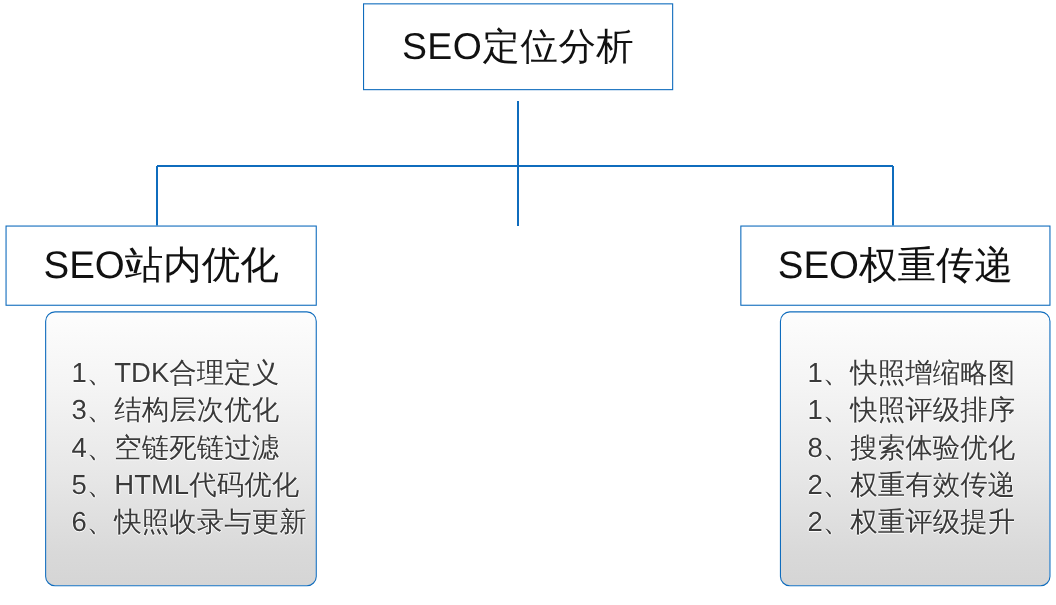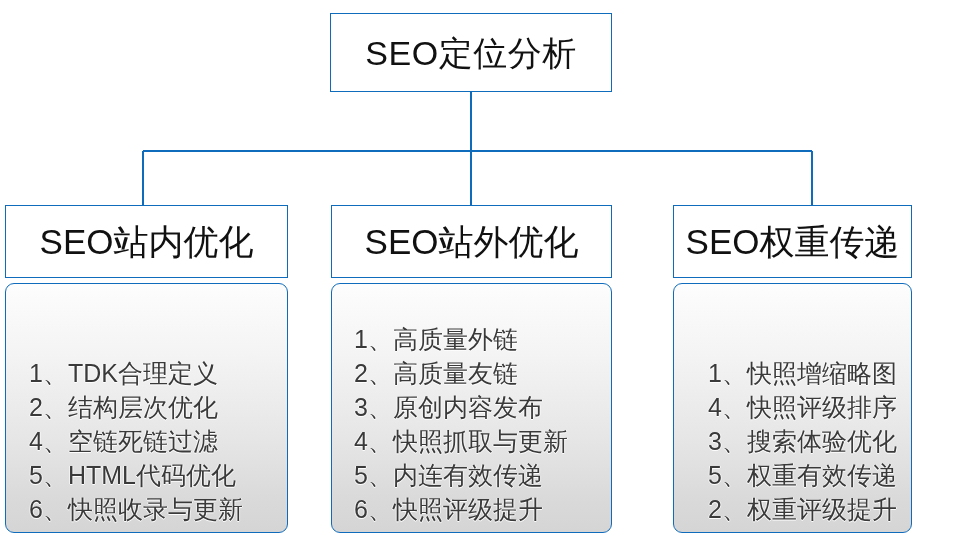--- a/index.html
+++ b/index.html
@@ -27,21 +27,21 @@
     top: 0;
     width: 960px;
     height: 550px;
     pointer-events: none;
   }
 
   
   .root-box {
     position: absolute;
     left: 330px;
-    top: 13px;
+    top: 3px;
     width: 282px;
     height: 79px;
     box-sizing: border-box;
     border: 1.6px solid #0f6cbd;
     background: #ffffff;
     display: flex;
     align-items: center;
     justify-content: center;
   }
   .root-title {
@@ -74,47 +74,48 @@
   }
   .branch-body {
     box-sizing: border-box;
     margin-top: 5px;
     height: 250px;
     border: 1.6px solid #0f6cbd;
     border-radius: 9px;
     background: linear-gradient(to bottom, #fdfdfd 0%, #f4f4f4 28%, #e6e6e6 62%, #d9d9d9 88%, #d5d5d5 100%);
     display: flex;
     flex-direction: column;
-    justify-content: flex-end;
+    justify-content: center;
     padding: 4px 0 6px 0;
+    margin-left: 36px;
   }
   .branch-list {
     list-style: none;
     margin: 0;
     padding: 0;
   }
   .branch-list li {
     font-size: 25px;
     line-height: 34px;
     color: #3a3a3a;
     white-space: nowrap;
     text-shadow:
       0 1px 0 rgba(255,255,255,0.95),
       1px 0 0 rgba(255,255,255,0.6),
       -1px 0 0 rgba(255,255,255,0.6);
   }
 
   
   #branch-1 { left: 5px;   width: 283px; }
   #branch-2 { left: 331px; width: 281px; }
-  #branch-3 { left: 673px; width: 239px; }
+  #branch-3 { left: 673px; width: 282px; }
 
   #branch-1 .branch-list { padding-left: 23px; }
   #branch-2 .branch-list { padding-left: 22px; }
-  #branch-3 .branch-list { padding-left: 34px; }
+  #branch-3 .branch-list { padding-left: 24px; }
 </style>
 </head>
 <body>
 
 <div id="diagram">
 
   <svg id="connectors" viewBox="0 0 960 550" width="960" height="550" xmlns="http://www.w3.org/2000/svg">
     <g stroke="#0f6cbd" stroke-width="1.6" fill="none" shape-rendering="crispEdges">
       <line x1="471" y1="92" x2="471" y2="151"></line>
       <line x1="143" y1="151" x2="812" y2="151"></line>
@@ -128,52 +129,37 @@
     <span class="root-title">SEO定位分析</span>
   </div>
 
   <div class="branch" id="branch-1">
     <div class="branch-header">
       <span class="branch-header-text">SEO站内优化</span>
     </div>
     <div class="branch-body">
       <ul class="branch-list">
         <li>1、TDK合理定义</li>
-        <li>2、结构层次优化</li>
+        <li>3、结构层次优化</li>
         <li>4、空链死链过滤</li>
         <li>5、HTML代码优化</li>
         <li>6、快照收录与更新</li>
       </ul>
     </div>
   </div>
 
-  <div class="branch" id="branch-2">
-    <div class="branch-header">
-      <span class="branch-header-text">SEO站外优化</span>
-    </div>
-    <div class="branch-body">
-      <ul class="branch-list">
-        <li>1、高质量外链</li>
-        <li>2、高质量友链</li>
-        <li>3、原创内容发布</li>
-        <li>4、快照抓取与更新</li>
-        <li>5、内连有效传递</li>
-        <li>6、快照评级提升</li>
-      </ul>
-    </div>
-  </div>
 
   <div class="branch" id="branch-3">
     <div class="branch-header">
       <span class="branch-header-text">SEO权重传递</span>
     </div>
     <div class="branch-body">
       <ul class="branch-list">
         <li>1、快照增缩略图</li>
-        <li>4、快照评级排序</li>
-        <li>3、搜索体验优化</li>
-        <li>5、权重有效传递</li>
+        <li>1、快照评级排序</li>
+        <li>8、搜索体验优化</li>
+        <li>2、权重有效传递</li>
         <li>2、权重评级提升</li>
       </ul>
     </div>
   </div>
 
 </div>
 
 </body></html>

